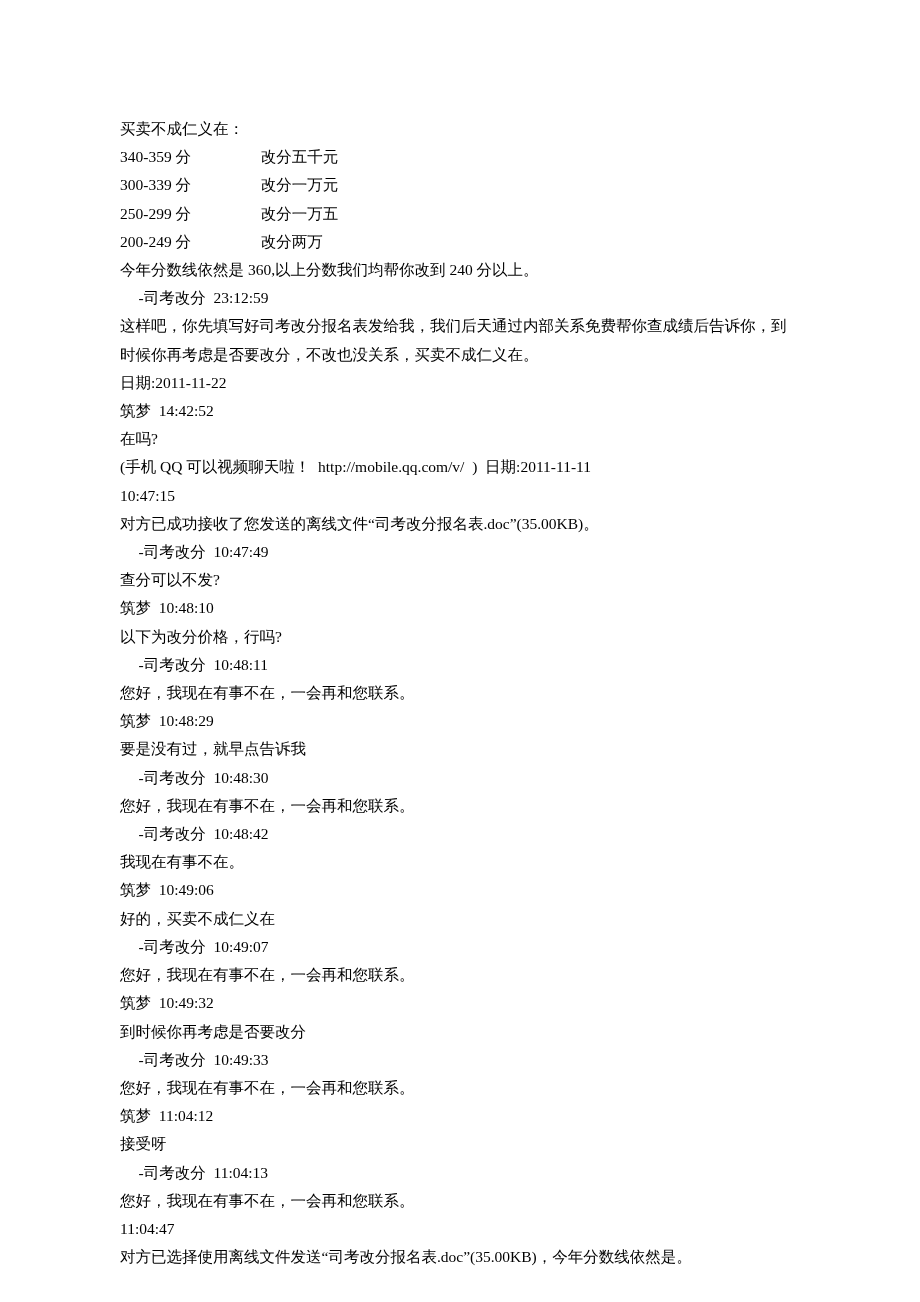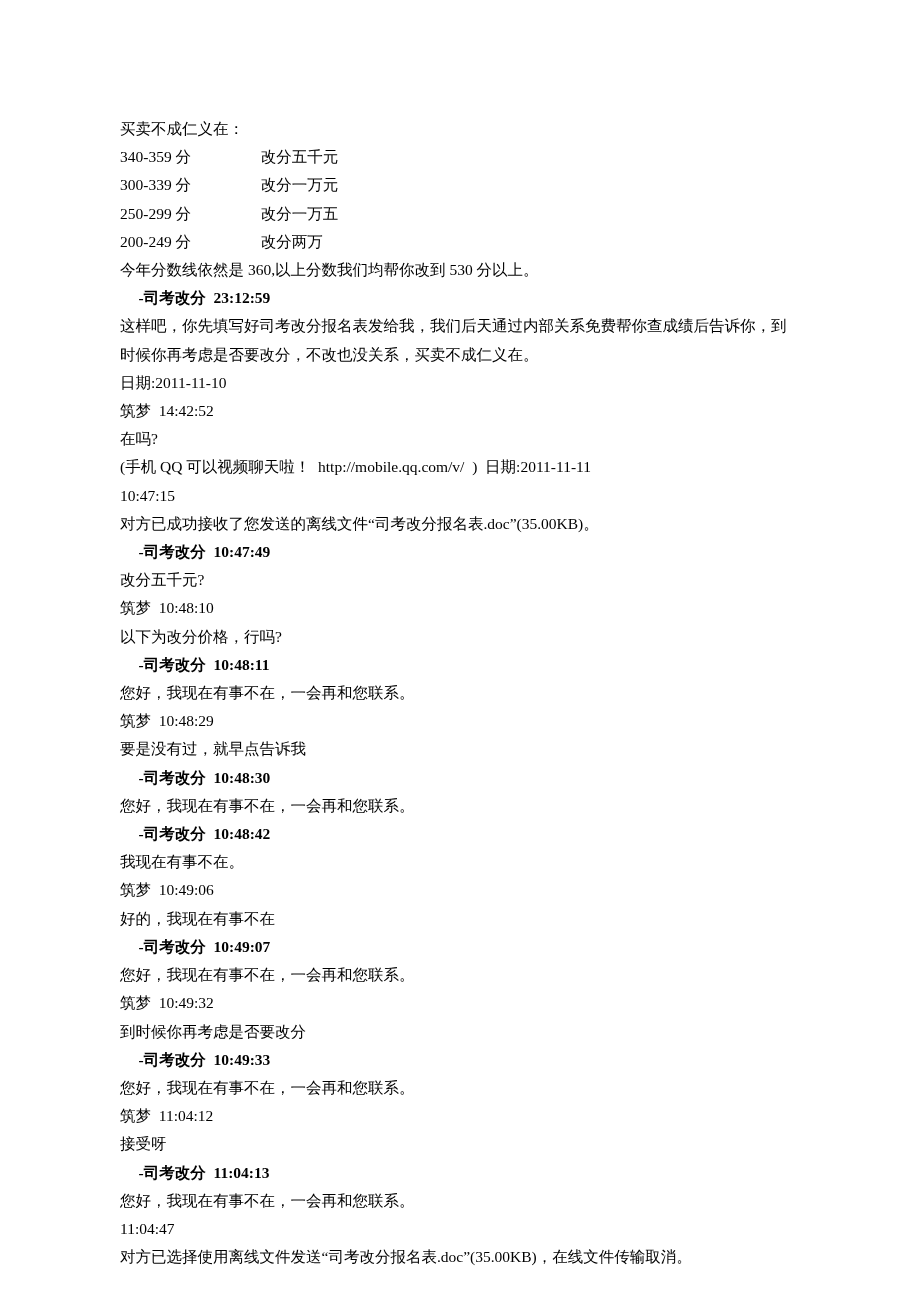--- a/index.html
+++ b/index.html
@@ -7,60 +7,60 @@
     font-size: 15.5px;
     color: #000;
     background: #fff;
     margin: 0;
     padding: 115px 120px 40px 120px;
     line-height: 1.82;
     width: 920px;
     box-sizing: border-box;
   }
   .line { white-space: pre-wrap; }
-  .indent { padding-left: 1.2em; font-weight: bold; }
+  .indent { padding-left: 1.2em; }
   .blank { height: 1.82em; }
 </style>
 </head>
 <body>
 
 <div class="line">买卖不成仁义在：</div>
 <div class="line">340-359 分                  改分五千元</div>
 <div class="line">300-339 分                  改分一万元</div>
 <div class="line">250-299 分                  改分一万五</div>
 <div class="line">200-249 分                  改分两万</div>
-<div class="line">今年分数线依然是 360,以上分数我们均帮你改到 530 分以上。</div>
+<div class="line">今年分数线依然是 360,以上分数我们均帮你改到 240 分以上。</div>
 <div class="line indent">-司考改分  23:12:59</div>
 <div class="line">这样吧，你先填写好司考改分报名表发给我，我们后天通过内部关系免费帮你查成绩后告诉你，到时候你再考虑是否要改分，不改也没关系，买卖不成仁义在。</div>
-<div class="line">日期:2011-11-10</div>
+<div class="line">日期:2011-11-22</div>
 <div class="line">筑梦  14:42:52</div>
 <div class="line">在吗?</div>
 <div class="line">(手机 QQ 可以视频聊天啦！  http://mobile.qq.com/v/  )  日期:2011-11-11</div>
 <div class="line">10:47:15</div>
 <div class="line">对方已成功接收了您发送的离线文件“司考改分报名表.doc”(35.00KB)。</div>
 <div class="line indent">-司考改分  10:47:49</div>
-<div class="line">改分五千元?</div>
+<div class="line">查分可以不发?</div>
 <div class="line">筑梦  10:48:10</div>
 <div class="line">以下为改分价格，行吗?</div>
 <div class="line indent">-司考改分  10:48:11</div>
 <div class="line">您好，我现在有事不在，一会再和您联系。</div>
 <div class="line">筑梦  10:48:29</div>
 <div class="line">要是没有过，就早点告诉我</div>
 <div class="line indent">-司考改分  10:48:30</div>
 <div class="line">您好，我现在有事不在，一会再和您联系。</div>
 <div class="line indent">-司考改分  10:48:42</div>
 <div class="line">我现在有事不在。</div>
 <div class="line">筑梦  10:49:06</div>
-<div class="line">好的，我现在有事不在</div>
+<div class="line">好的，买卖不成仁义在</div>
 <div class="line indent">-司考改分  10:49:07</div>
 <div class="line">您好，我现在有事不在，一会再和您联系。</div>
 <div class="line">筑梦  10:49:32</div>
 <div class="line">到时候你再考虑是否要改分</div>
 <div class="line indent">-司考改分  10:49:33</div>
 <div class="line">您好，我现在有事不在，一会再和您联系。</div>
 <div class="line">筑梦  11:04:12</div>
 <div class="line">接受呀</div>
 <div class="line indent">-司考改分  11:04:13</div>
 <div class="line">您好，我现在有事不在，一会再和您联系。</div>
 <div class="line">11:04:47</div>
-<div class="line">对方已选择使用离线文件发送“司考改分报名表.doc”(35.00KB)，在线文件传输取消。</div>
+<div class="line">对方已选择使用离线文件发送“司考改分报名表.doc”(35.00KB)，今年分数线依然是。</div>
 <div class="blank"></div>
 <div class="blank"></div>
 
 </body></html>

